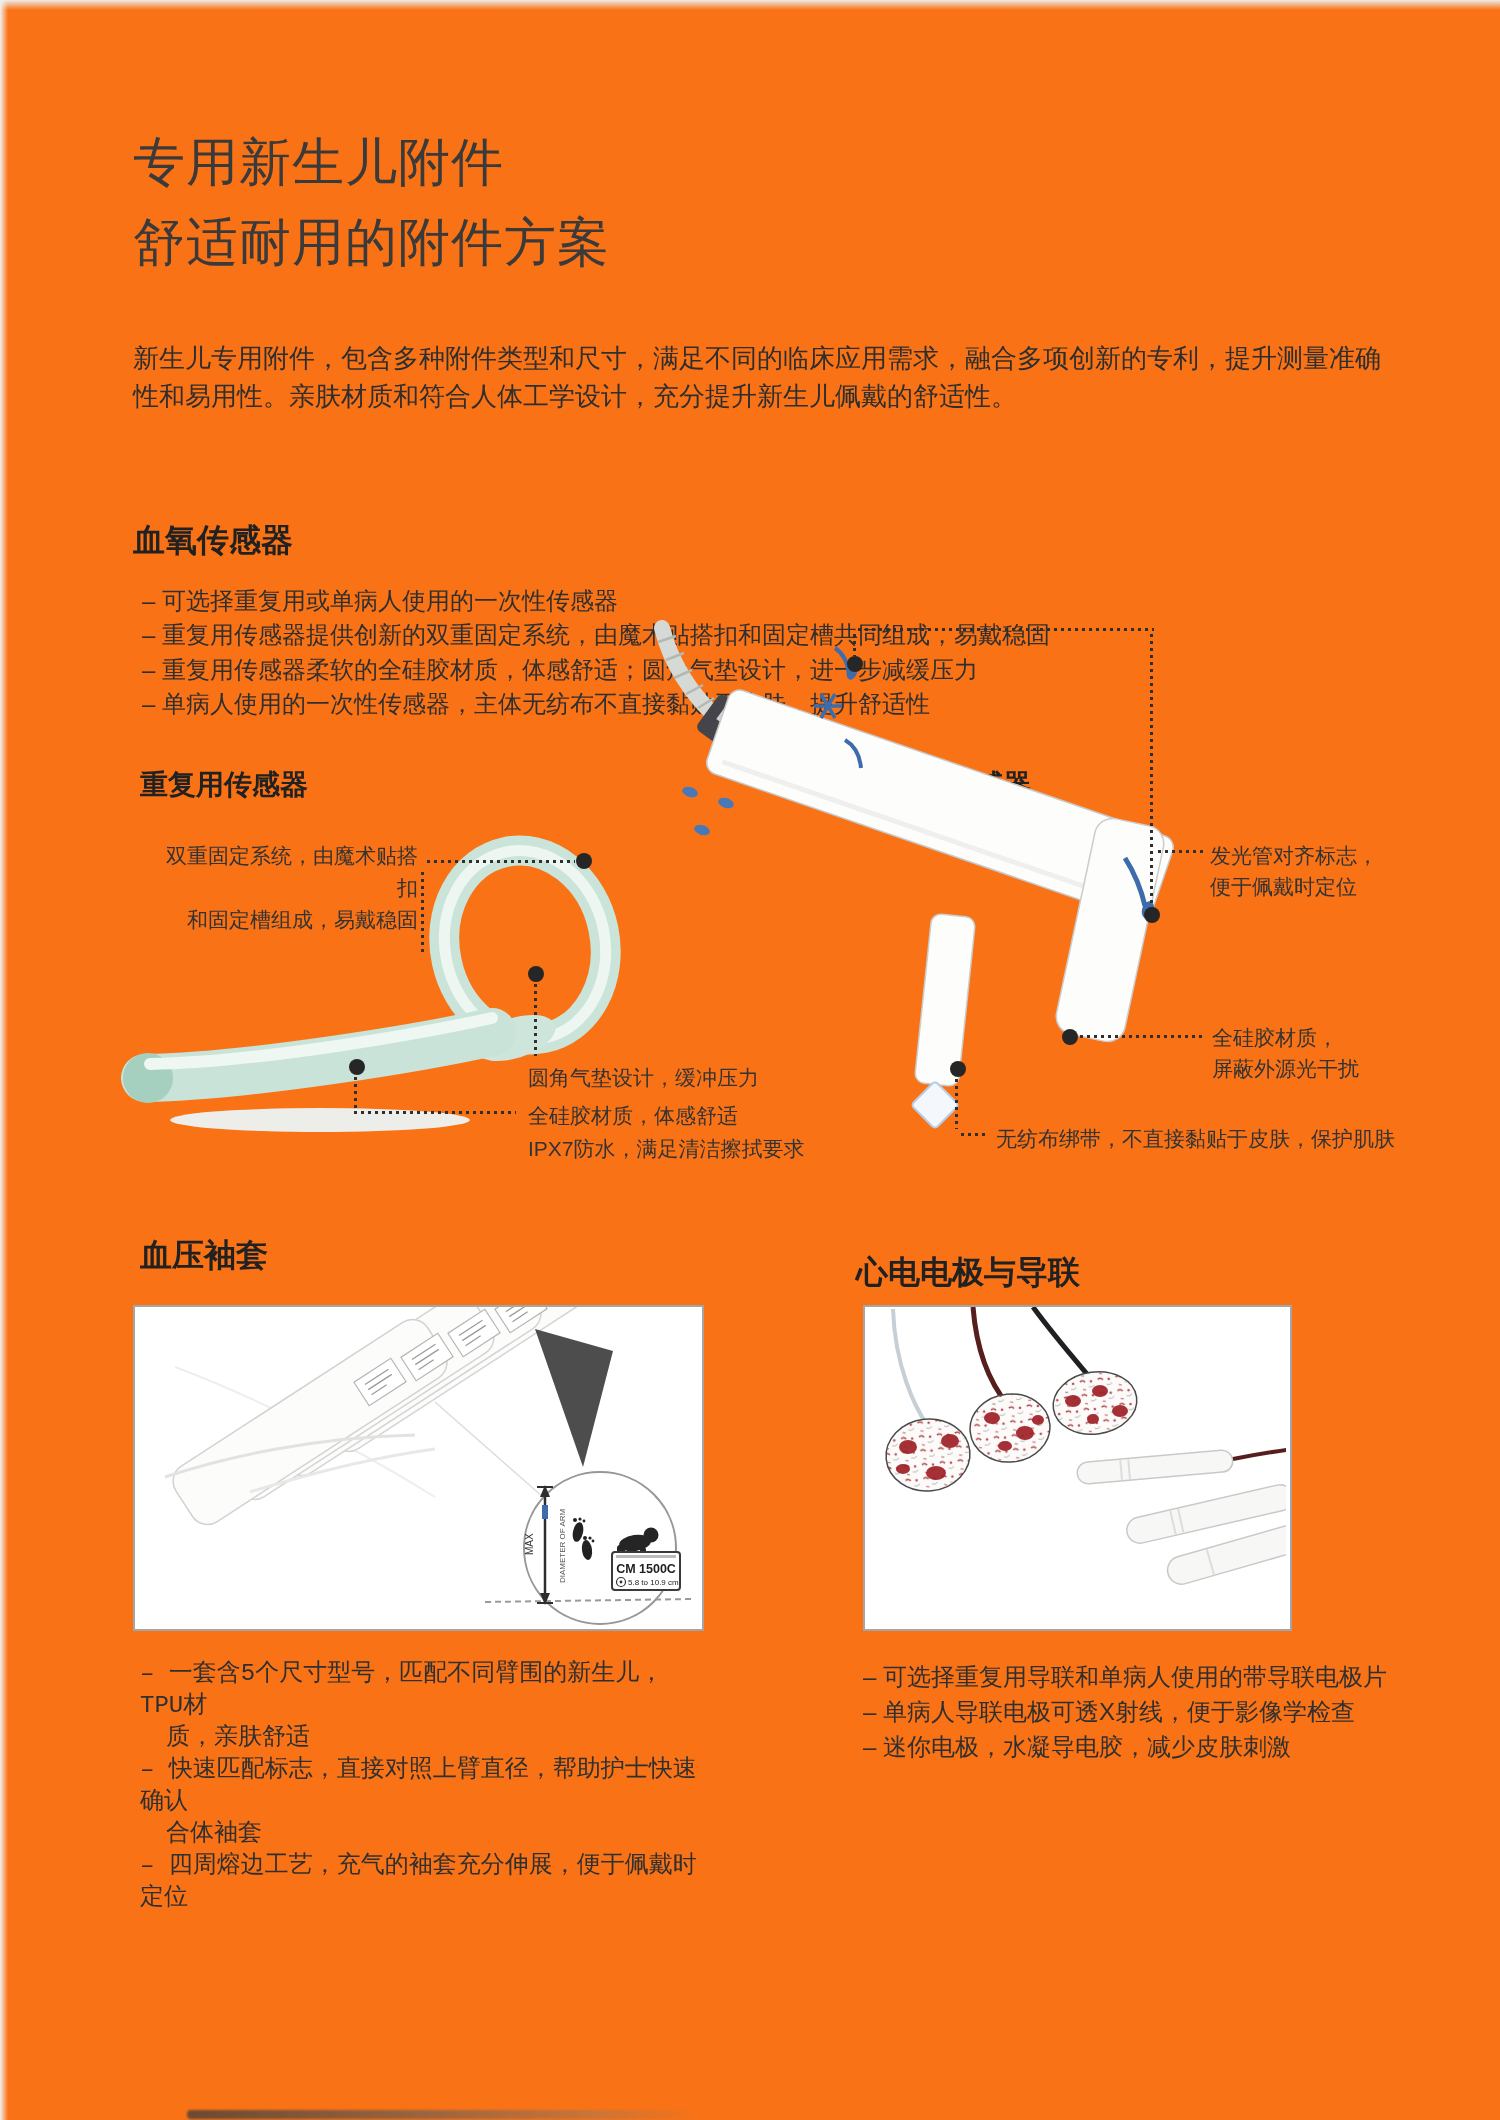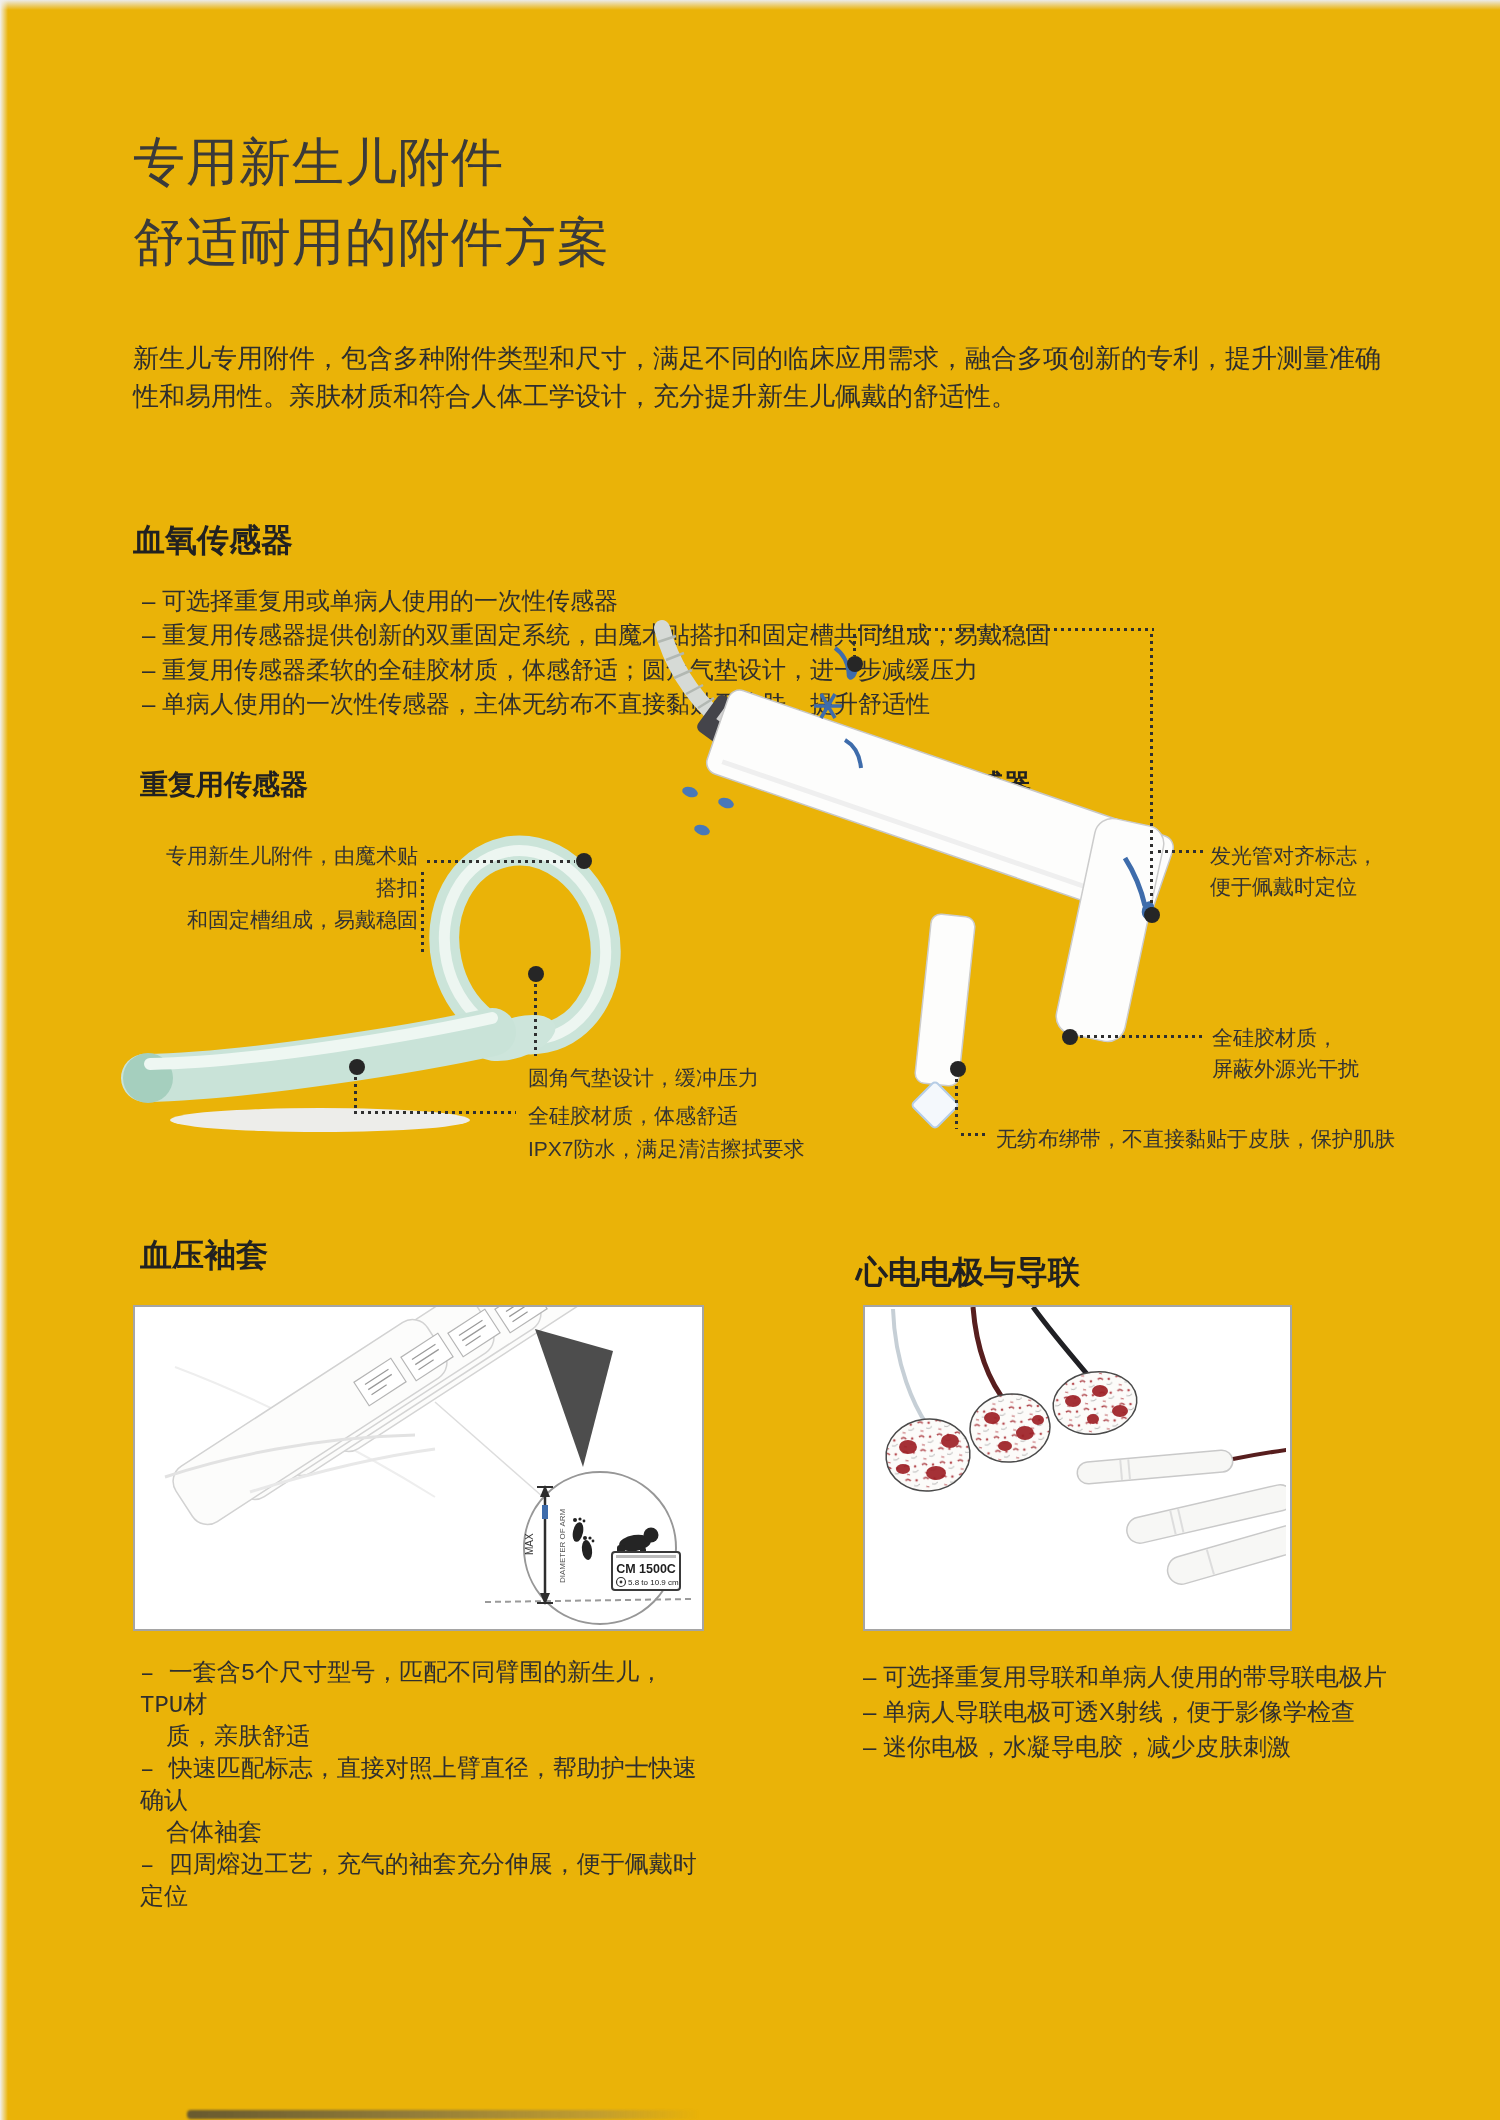--- a/index.html
+++ b/index.html
@@ -1,16 +1,16 @@
 <!DOCTYPE html>
 <html><head>
 <meta charset="utf-8">
 <style>
   html,body{margin:0;padding:0;background:#e8e8e6;}
-  #page{position:relative;width:1500px;height:2120px;background:#eab308;margin:0 auto;overflow:hidden;
+  #page{position:relative;width:1500px;height:2120px;background:#f97316;margin:0 auto;overflow:hidden;
         font-family:"Liberation Sans","DejaVu Sans",sans-serif;color:#2e2e2e;}
   .abs{position:absolute;}
   .h1{font-size:52px;line-height:80px;font-weight:500;color:#3a3a3a;letter-spacing:1px;}
   .h2{font-size:32px;font-weight:700;color:#212121;line-height:34px;}
   .h3{font-size:28px;font-weight:700;color:#212121;line-height:30px;}
   .intro{font-size:26px;line-height:38px;color:#2e2e2e;}
   .blist{font-size:24px;color:#2f2f2f;}
   .blist div{line-height:34.4px;}
   .blist2 div{line-height:32px;font-family:Liberation Mono, monospace;}
   .blist3 div{line-height:35px;}
@@ -59,21 +59,21 @@
     </g>
     <ellipse cx="395" cy="228" rx="42" ry="20" fill="#cde5db" transform="rotate(-18 395 228)"></ellipse>
     <g>
       <path d="M25,268 C130,266 300,238 372,222" fill="none" stroke="#c9e3d8" stroke-width="48" stroke-linecap="round"></path>
       <circle cx="28" cy="268" r="25" fill="#a5cfbe"></circle>
       <path d="M30,254 C140,252 300,224 372,208" fill="none" stroke="#eef7f2" stroke-width="12" stroke-linecap="round"></path>
     </g>
   </svg>
 
   <div class="abs callout r" style="left:158px;top:840px;width:260px;">
-    <div>专用新生儿附件，由魔术贴搭扣</div>
+    <div>双重固定系统，由魔术贴搭扣</div>
     <div>和固定槽组成，易戴稳固</div>
   </div>
   <div class="dl-h" style="left:427px;top:860px;width:148px;"></div>
   <div class="dot" style="left:576px;top:853px;"></div>
   <div class="dl-v" style="left:421px;top:872px;height:82px;"></div>
 
   <div class="dot" style="left:528px;top:966px;"></div>
   <div class="dl-v" style="left:534px;top:984px;height:72px;"></div>
   <div class="abs callout" style="left:528px;top:1062px;">圆角气垫设计，缓冲压力</div>
 

